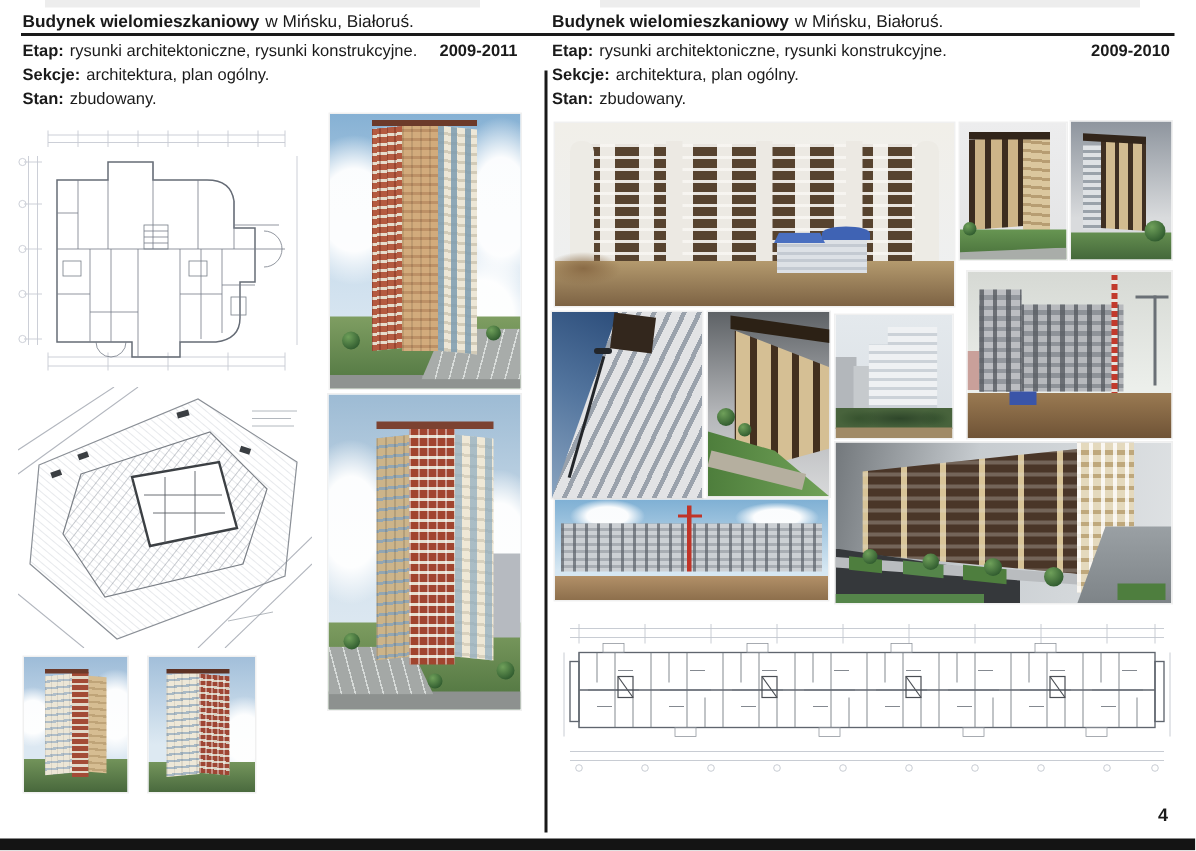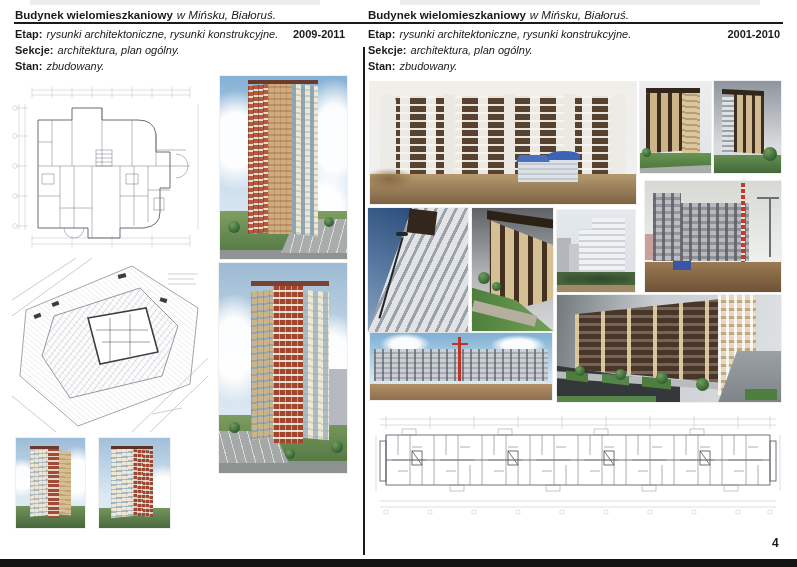--- a/index.html
+++ b/index.html
@@ -5,21 +5,21 @@
   html,body{margin:0;padding:0;background:#ffffff;}
   .page{position:relative;width:797px;height:567px;background:#ffffff;overflow:hidden;
         font-family:"Liberation Sans",sans-serif;color:#1a1a1a;}
   .ly{position:absolute;}
   .ph{position:absolute;overflow:hidden;background:#fff;box-shadow:0 0 0 1px rgba(0,0,0,.06);}
   .pl{position:absolute;overflow:hidden;background:#fff;}
   .hrow{position:absolute;font-size:11px;line-height:13px;white-space:nowrap;}
   .hrow .b{font-weight:bold;}
   .meta{display:flex;justify-content:space-between;}
   .title{font-size:11.5px;}
-  .gap{margin-left:4px;font-style:italic;}
+  .gap{margin-left:4px;}
   .rule{position:absolute;background:#1a1a1a;}
   .cloud{position:absolute;background:radial-gradient(closest-side,rgba(255,255,255,.96) 55%,rgba(255,255,255,0));}
   .tree{position:absolute;border-radius:50%;background:radial-gradient(circle at 35% 30%,#6fa05a,#2f5a2e 78%);}
   .pagenum{position:absolute;font-weight:bold;font-size:12px;}
   svg{display:block;width:100%;height:100%;}
 </style>
 </head>
 <body>
 
 <div class="page">
@@ -35,21 +35,21 @@
   </div>
 
   <div class="rule" style="left:14px;top:22px;width:769px;height:2px"></div>
 
   <div class="hrow meta" style="left:15px;top:28px;width:330px">
     <span><span class="b">Etap:</span><span class="gap">rysunki architektoniczne, rysunki konstrukcyjne.</span></span>
     <span class="b">2009-2011</span>
   </div>
   <div class="hrow meta" style="left:368px;top:28px;width:412px">
     <span><span class="b">Etap:</span><span class="gap">rysunki architektoniczne, rysunki konstrukcyjne.</span></span>
-    <span class="b">2001-2010</span>
+    <span class="b">2009-2010</span>
   </div>
 
   <div class="hrow" style="left:15px;top:44px;width:330px">
     <span class="b">Sekcje:</span><span class="gap">architektura, plan ogólny.</span>
   </div>
   <div class="hrow" style="left:368px;top:44px;width:412px">
     <span class="b">Sekcje:</span><span class="gap">architektura, plan ogólny.</span>
   </div>
 
   <div class="hrow" style="left:15px;top:60px;width:330px">

